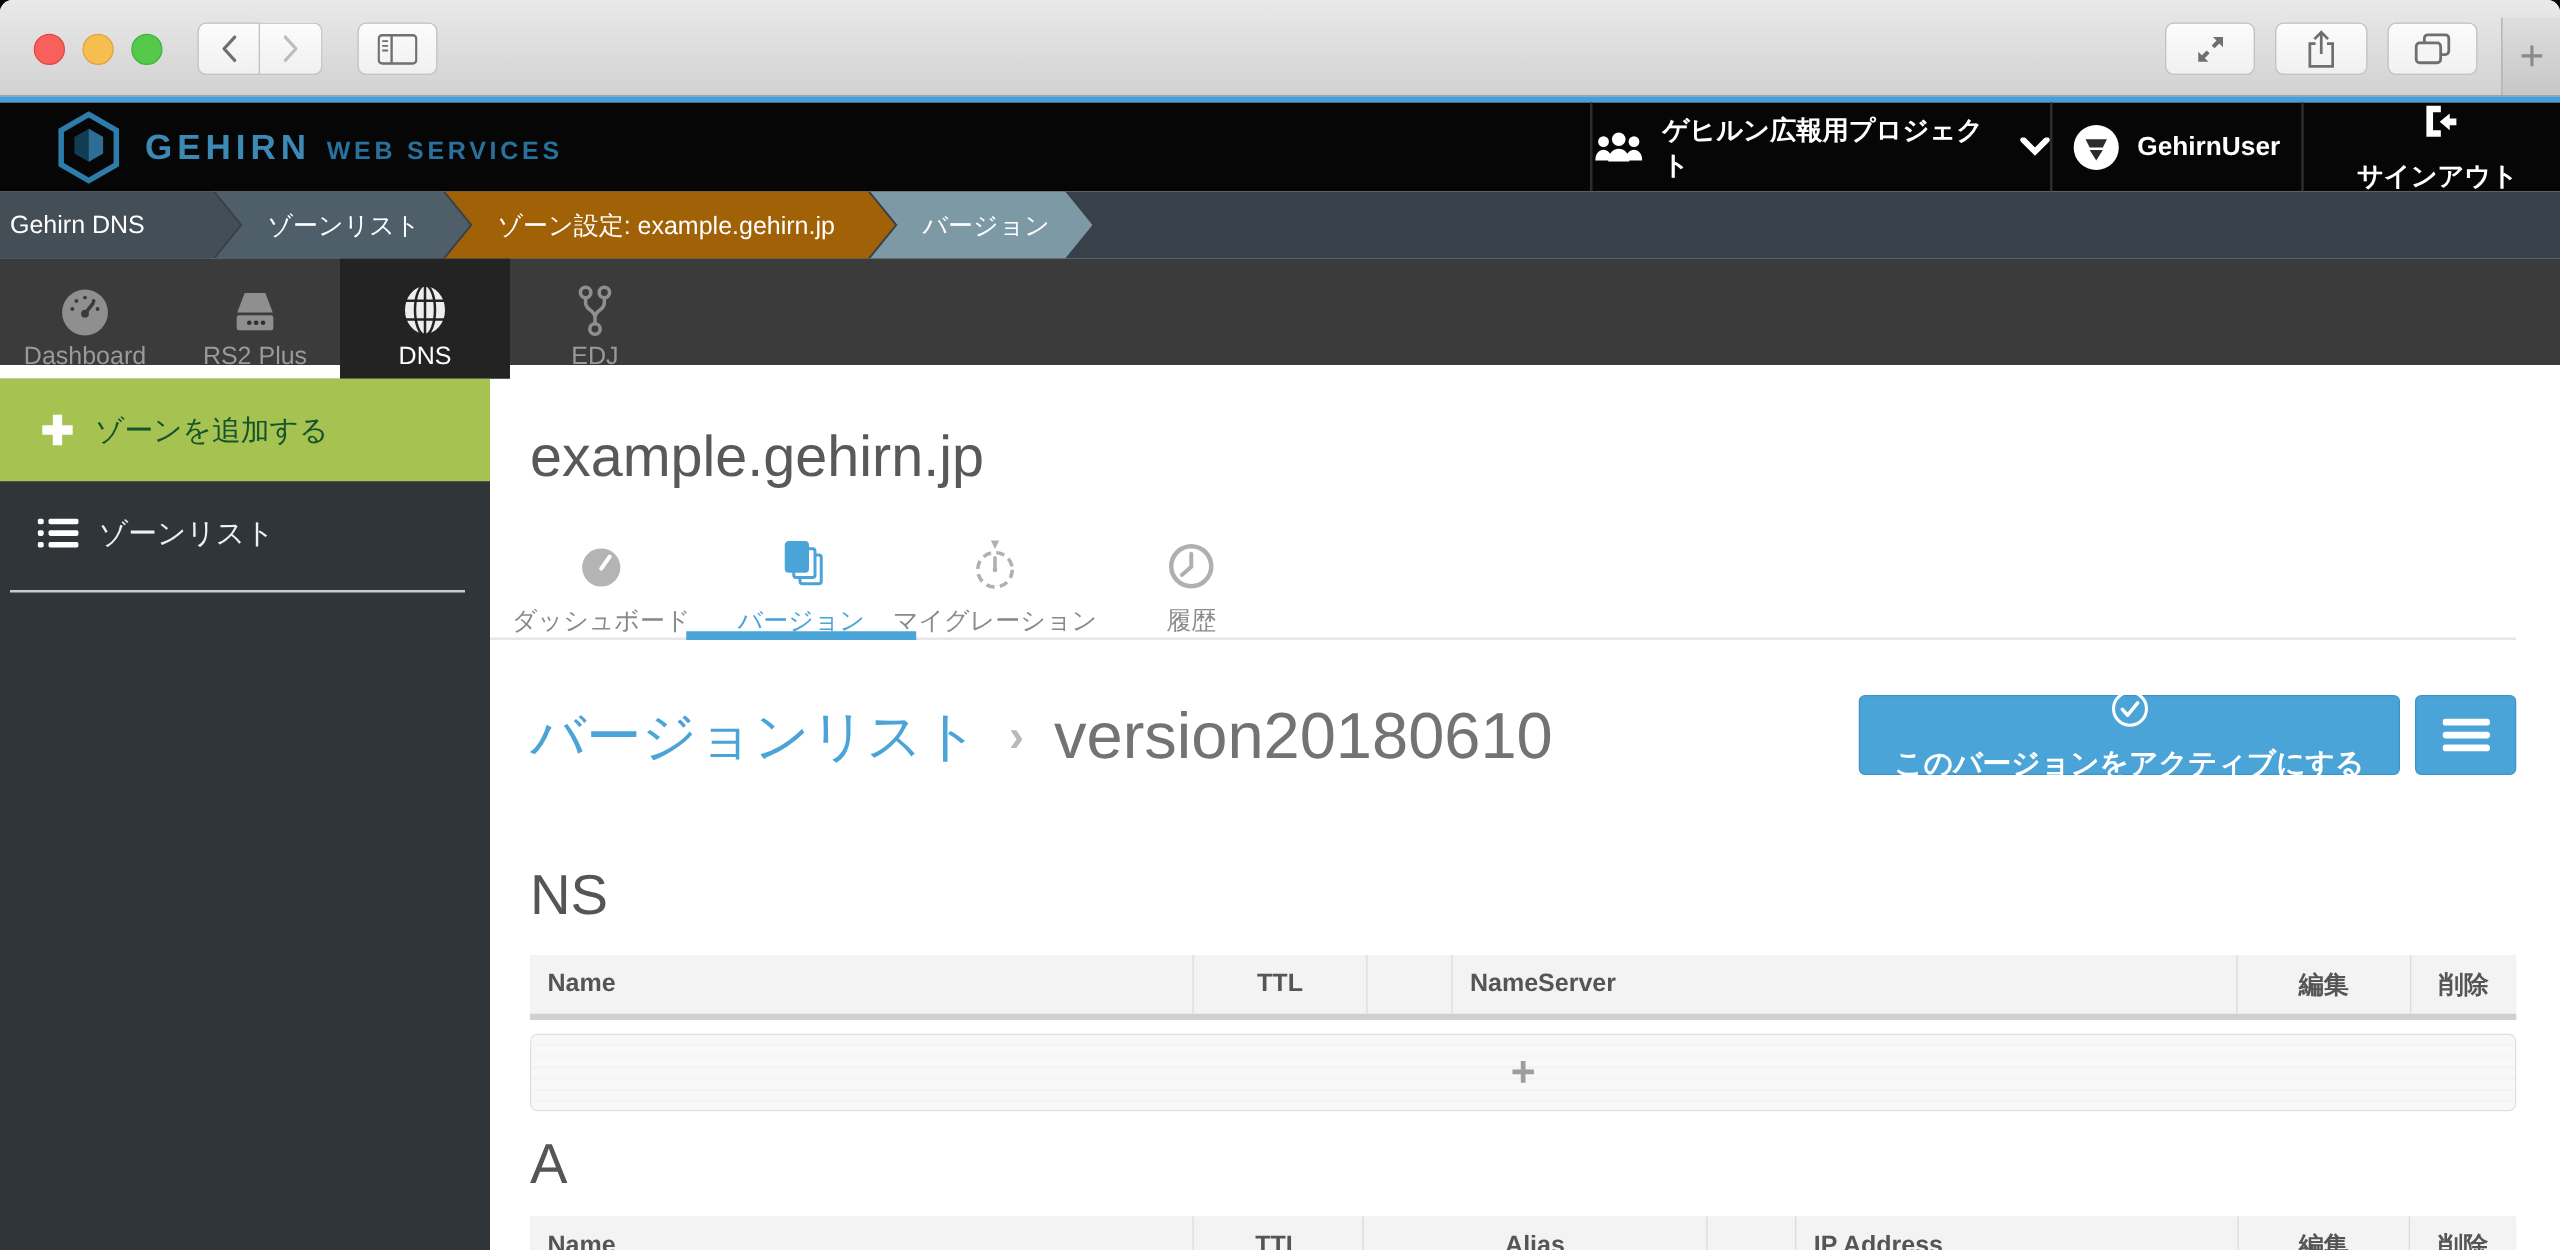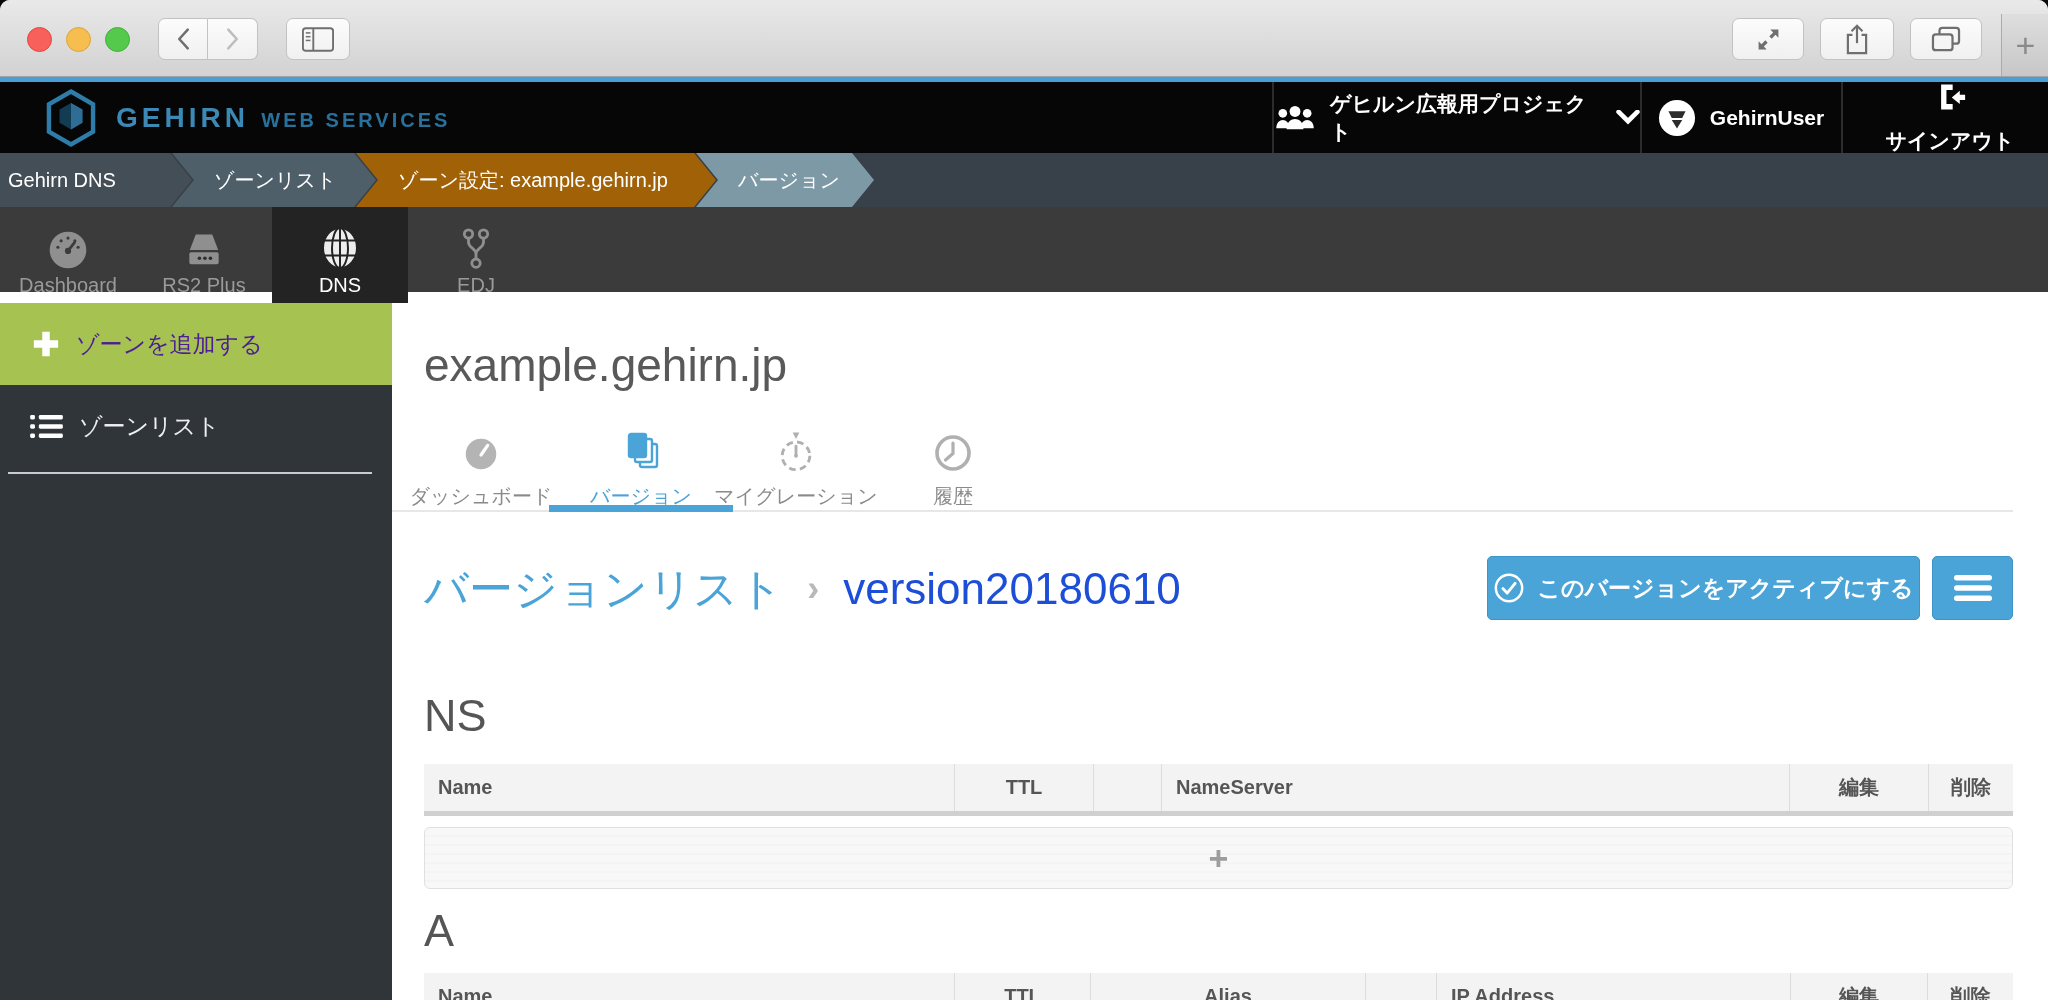--- a/index.html
+++ b/index.html
@@ -39,37 +39,37 @@
   .c3{width:178px;margin-left:-20px;padding-left:42px;background:#7e99a6;clip-path:polygon(0 0,calc(100% - 22px) 0,100% 50%,calc(100% - 22px) 100%,0 100%,22px 50%);}
 
   
   .services{left:0;top:207px;width:2048px;height:85px;background:#3b3b3b;display:flex;}
   .svc{width:136px;height:96px;display:flex;flex-direction:column;align-items:center;justify-content:flex-end;padding-bottom:6px;box-sizing:border-box;color:#9a9a9a;font-size:20px;}
   .svc.active{background:#232323;color:#fff;}
   .svc .ic{height:48px;display:flex;align-items:flex-end;margin-bottom:2px;}
 
   
   .sidebar{left:0;top:303px;width:392px;height:697px;background:#30353a;}
-  .addzone{left:0;top:303px;width:392px;height:82px;background:#a6c352;display:flex;align-items:center;color:#4c1d95;font-size:23px;gap:16px;padding-left:32px;box-sizing:border-box;}
+  .addzone{left:0;top:303px;width:392px;height:82px;background:#a6c352;display:flex;align-items:center;color:#14532d;font-size:23px;gap:16px;padding-left:32px;box-sizing:border-box;}
   .zonelist{left:0;top:392px;width:392px;height:68px;display:flex;align-items:center;color:#eef0f1;font-size:23px;gap:16px;padding-left:30px;box-sizing:border-box;}
   .side-divider{left:8px;top:472px;width:364px;height:2px;background:#c9cbcc;}
 
   
   .zonetitle{left:424px;top:338px;font-size:46px;font-weight:300;color:#595959;}
   .tabline{left:392px;top:510px;width:1621px;height:2px;background:#e7e7e7;}
   .tab{top:430px;height:80px;display:flex;flex-direction:column;align-items:center;justify-content:flex-end;font-size:20px;color:#8a8a8a;gap:8px;}
   .tab .ic{height:46px;display:flex;align-items:flex-end;}
   .tab.active{color:#4ba4d8;}
   .tabunderline{left:549px;top:505px;width:184px;height:7px;background:#4ba4d8;}
 
   .versionbar{left:424px;top:556px;height:66px;display:flex;align-items:center;}
   .vlink{color:#4ba4d8;font-size:44px;font-weight:300;}
   .vsep{color:#b9b9b9;font-size:36px;font-weight:bold;margin:0 24px;}
-  .vcur{color:#1d4ed8;font-size:44px;font-weight:300;}
-  .activate-btn{left:1487px;top:556px;width:433px;height:64px;background:#4ba4d8;border:1px solid #3e94c8;border-radius:5px;box-sizing:border-box;display:flex;align-items:center;justify-content:center;gap:12px;color:#fff;font-size:23px;font-weight:bold;}
+  .vcur{color:#737373;font-size:52px;font-weight:300;}
+  .activate-btn{left:1487px;top:556px;width:433px;height:64px;background:#4ba4d8;border:1px solid #3e94c8;border-radius:5px;box-sizing:border-box;display:flex;align-items:center;justify-content:center;gap:12px;color:#fff;font-size:23px;font-weight:bold;flex-direction:column;}
   .menu-btn{left:1932px;top:556px;width:81px;height:64px;background:#4ba4d8;border:1px solid #3e94c8;border-radius:5px;box-sizing:border-box;display:flex;align-items:center;justify-content:center;}
 
   .secheading{font-size:45px;font-weight:300;color:#555;}
   .thead{left:424px;width:1589px;height:47px;display:flex;background:#f3f3f3;border-bottom:5px solid #d0d0d0;box-sizing:content-box;}
   .th{display:flex;align-items:center;font-size:20px;font-weight:bold;color:#555;box-sizing:border-box;border-left:1px solid #dcdcdc;}
   .th:first-child{border-left:none;}
   .th.left{padding-left:14px;}
   .th.center{justify-content:center;}
   .addrow{left:424px;top:827px;width:1589px;height:62px;border:1px solid #e0e0e0;border-radius:6px;box-sizing:border-box;background:repeating-linear-gradient(#f8f8f8 0 7px,#f4f4f4 7px 9px);display:flex;align-items:center;justify-content:center;color:#9d9d9d;font-size:34px;font-weight:bold;}
 </style>

